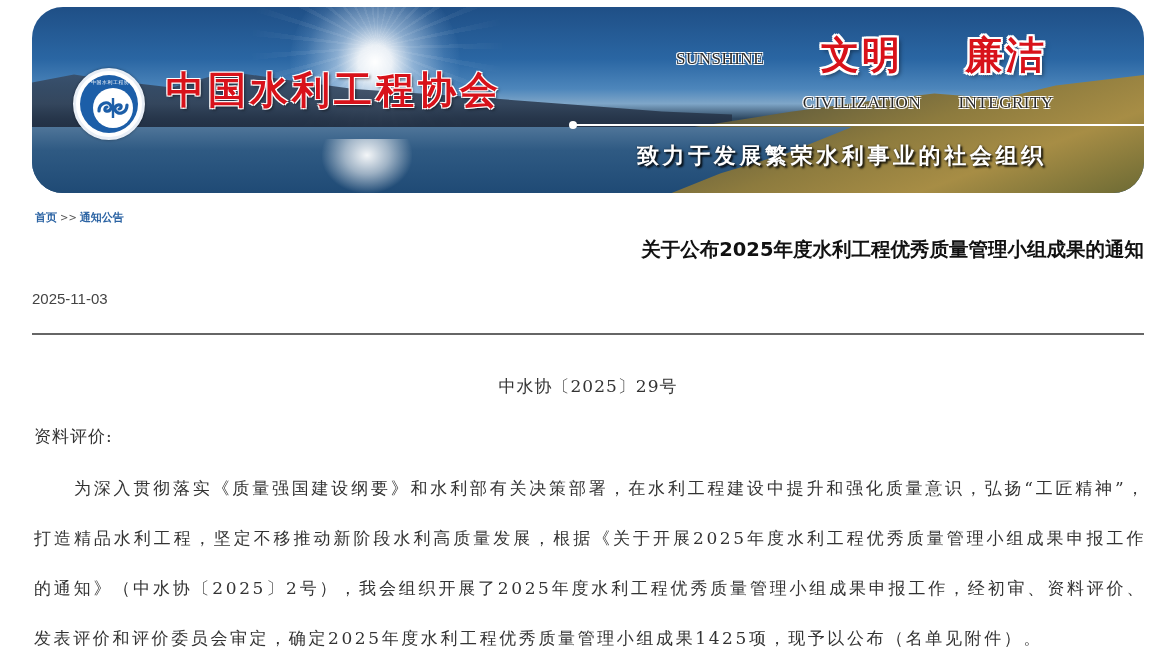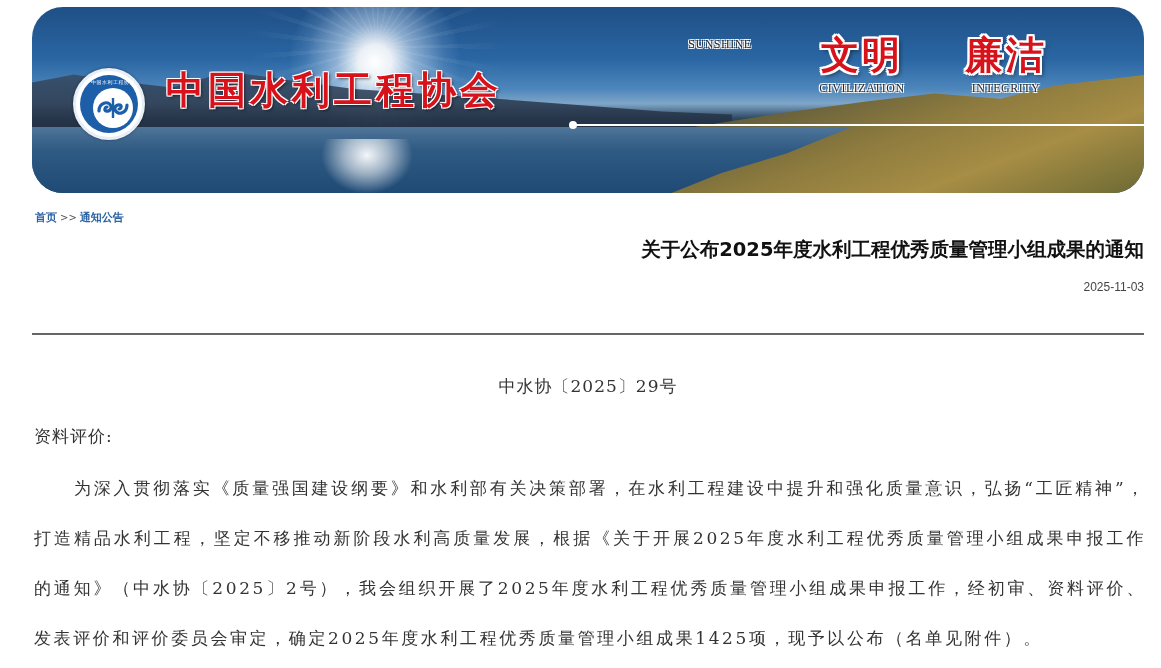--- a/index.html
+++ b/index.html
@@ -75,21 +75,21 @@
     text-shadow: 1px 1px 0 #fff, -1px -1px 0 #fff, 1px -1px 0 #fff, -1px 1px 0 #fff;
   }
 
   .slogans { position: absolute; left: 0; top: 0; width: 1112px; height: 186px; }
   .slogan { position: absolute; text-align: center; }
   .slogan .cn {
     display: block; font-family: "DejaVu Sans", sans-serif; font-weight: bold; font-size: 38px; color: #d8121a; letter-spacing: 3px; line-height: 44px;
     text-shadow: 2px 0 0 #fff, -2px 0 0 #fff, 0 2px 0 #fff, 0 -2px 0 #fff, 2px 2px 0 #fff, -2px -2px 0 #fff, 2px -2px 0 #fff, -2px 2px 0 #fff, 3px 3px 4px rgba(0,0,0,0.5);
   }
   .slogan .en {
-    display: block; margin-top: 4px; font-family: "Liberation Serif", serif; font-size: 12px; color: #2a2a2a; letter-spacing: 0.5px;
+    display: block; margin-top: 16px; font-family: "Liberation Serif", serif; font-size: 17px; color: #2a2a2a; letter-spacing: 0.5px;
     text-shadow: 1px 1px 0 #fff, -1px -1px 0 #fff, 1px -1px 0 #fff, -1px 1px 0 #fff;
   }
   .slogan-1 { left: 638px; top: 26px; width: 100px; }
   .slogan-2 { left: 764px; top: 26px; width: 132px; }
   .slogan-3 { left: 914px; top: 26px; width: 120px; }
 
   .banner-line {
     position: absolute; left: 542px; top: 117px; width: 570px; height: 2px; background: #ffffff;
   }
   .banner-dot {
@@ -105,22 +105,22 @@
   .breadcrumb { position: absolute; left: 3px; top: 212px; font-size: 11px; line-height: 12px; }
   .breadcrumb a { color: #2b63a3; font-weight: bold; text-decoration: none; }
   .breadcrumb .sep { color: #555; margin: 0 3px; font-size: 10px; }
 
   
   .article-title {
     position: absolute; left: 0; top: 236px; width: 1112px; text-align: right;
     font-family: "DejaVu Sans", sans-serif; font-weight: bold; font-size: 19.5px; color: #111; line-height: 28px;
   }
   .article-date {
-    position: absolute; left: 0; top: 280px; width: 1112px; text-align: right;
-    font-family: "Liberation Sans", sans-serif; font-size: 12px; color: #444; line-height: 14px;
+    position: absolute; left: 0; top: 292px; width: 1112px; text-align: left;
+    font-family: "Liberation Sans", sans-serif; font-size: 15px; color: #444; line-height: 14px;
   }
   .divider { position: absolute; left: 0; top: 333px; width: 1112px; height: 2px; background: #666666; }
 
   .body-text { font-family: "DejaVu Serif", "Liberation Serif", serif; color: #333; font-size: 17px; }
   .doc-number {
     position: absolute; left: 0; top: 374px; width: 1112px; text-align: center; letter-spacing: 1px; line-height: 24px;
   }
   .salutation { position: absolute; left: 2px; top: 424px; line-height: 24px; letter-spacing: 1px; }
   .paragraph {
     position: absolute; left: 2px; top: 463px; width: 1112px;
@@ -164,20 +164,21 @@
         <span class="en">INTEGRITY</span>
       </div>
       <div class="slogan slogan-2">
         <span class="cn">文明</span>
         <span class="en">CIVILIZATION</span>
       </div>
     </div>
 
     <div class="banner-dot"></div>
     <div class="banner-line"></div>
+    <div class="mission">致力于发展繁荣水利事业的社会组织</div>
   </div>
 
   <div class="breadcrumb">
     <a href="#">首页</a><span class="sep">&gt;&gt;</span><a href="#">通知公告</a>
   </div>
 
   <h1 class="article-title">关于公布2025年度水利工程优秀质量管理小组成果的通知</h1>
   <div class="article-date">2025-11-03</div>
   <div class="divider"></div>
 

